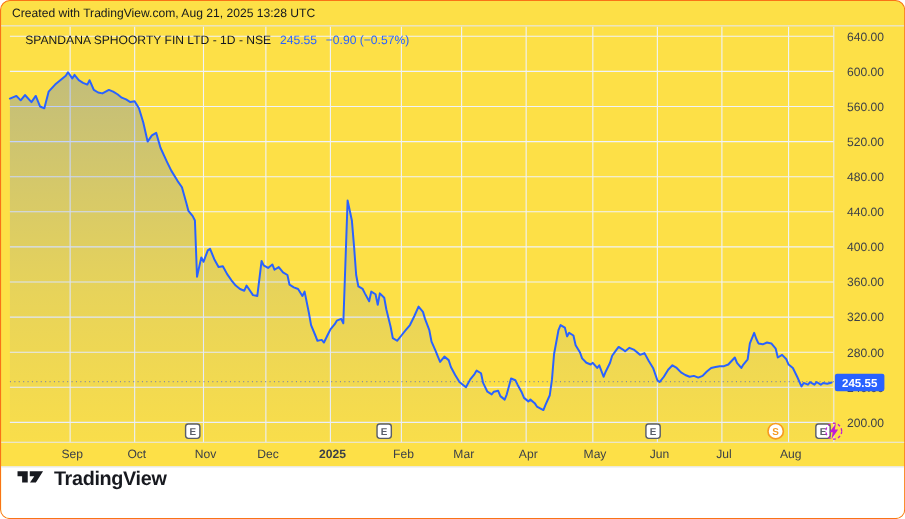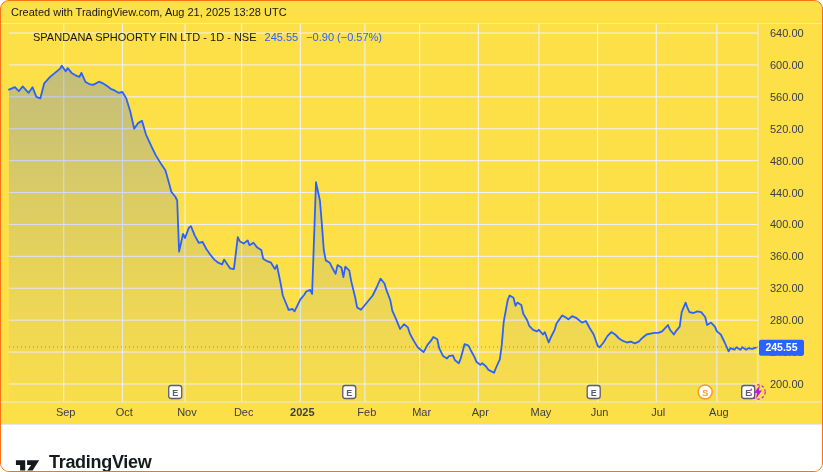--- a/index.html
+++ b/index.html
@@ -3,24 +3,24 @@
 <meta charset="utf-8">
 <style>
   html,body{margin:0;padding:0;background:#fff;}
   body{font-family:"Liberation Sans","DejaVu Sans",sans-serif;-webkit-font-smoothing:antialiased;}
   .frame{position:relative;width:823px;height:472px;box-sizing:border-box;border:1px solid #f97316;
          border-radius:9px;overflow:hidden;background:#fde047;}
   .attribution{height:22px;line-height:22px;padding-left:10px;font-size:11px;color:#15181e;
                border-bottom:1px solid #e4e7ed;white-space:nowrap;}
   .chart-wrap{position:relative;width:823px;height:400px;}
   #chart{position:absolute;left:0;top:0;}
-  .legend{position:absolute;left:32px;top:7px;font-size:11px;color:#15181e;white-space:nowrap;
+  .legend{position:absolute;left:22px;top:7px;font-size:11px;color:#15181e;white-space:nowrap;
           display:flex;gap:8px;align-items:baseline;pointer-events:none;}
   .legend .quote{color:#2962FF;}
-  .footer{height:48px;border-top:1px solid #e4e7ed;display:flex;align-items:flex-end;
+  .footer{height:48px;border-top:1px solid #e4e7ed;display:flex;align-items:flex-start;
           padding-left:14px;gap:8px;background:#fff;}
   .brand{font-size:18px;font-weight:bold;color:#17191f;letter-spacing:-0.3px;}
   .tick-label{font-size:11px;fill:#3c4048;}
   .month-label{font-size:11px;fill:#3c4048;}
   .badge-letter{font-size:9px;font-weight:bold;}
   .tag-text{font-size:10.5px;font-weight:bold;fill:#ffffff;}
 </style>
 </head>
 <body>
 

